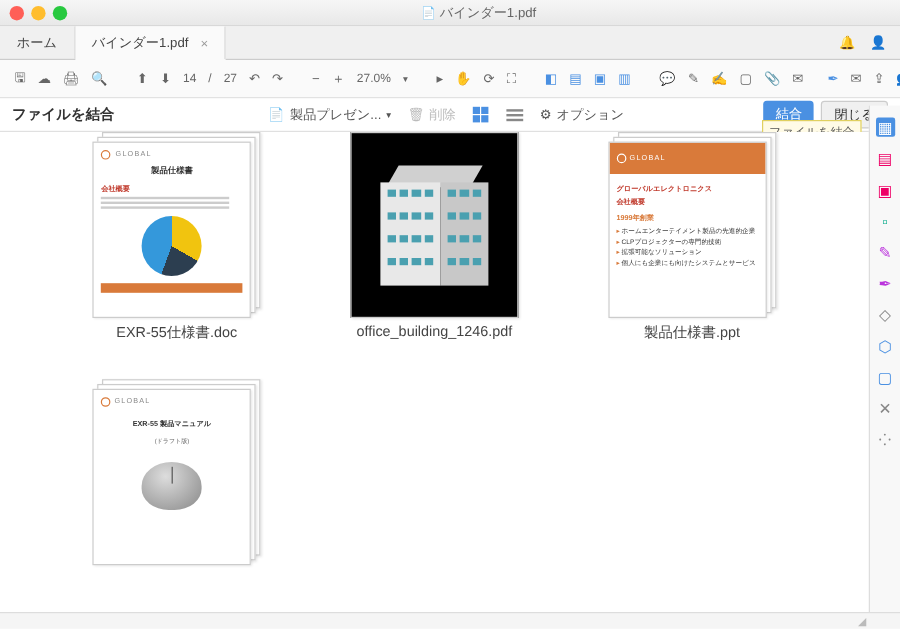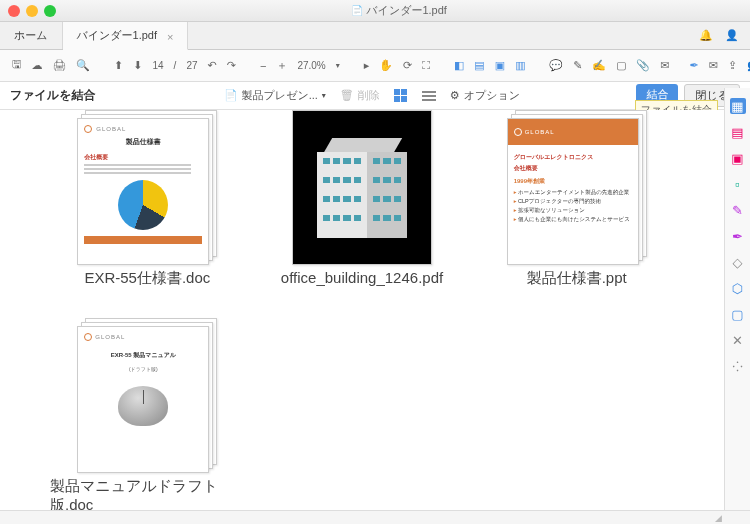--- a/index.html
+++ b/index.html
@@ -34,21 +34,21 @@
 .pill.gray{background:#f0f0f0;border:1px solid #ccc;color:#333}
 .tooltip{position:absolute;right:32px;top:100px;background:#fffbe6;border:1px solid #e0d060;padding:2px 5px;font-size:10px;color:#555}
 .content{position:absolute;top:110px;left:0;right:26px;bottom:14px;overflow:auto;background:#fff}
 .grid{display:grid;grid-template-columns:repeat(3,1fr);gap:30px 20px;padding:0 50px 20px}
 .cell{display:flex;flex-direction:column;align-items:center}
 .thumb{width:140px;height:155px;position:relative;margin-bottom:4px}
 .stack{position:absolute;border:1px solid #ccc;background:#fff;box-shadow:1px 1px 2px rgba(0,0,0,.1)}
 .stack.s1{top:0;left:8px;right:0;bottom:8px}
 .stack.s2{top:4px;left:4px;right:4px;bottom:4px}
 .stack.s3{top:8px;left:0;right:8px;bottom:0;padding:6px;overflow:hidden}
-.cap{font-size:15px;color:#444;}
+.cap{font-size:12px;color:#444;text-align:center}
 
 .doc1 .hdr{display:flex;align-items:center;gap:4px;margin-bottom:4px}
 .logo-dot{width:8px;height:8px;border:1.5px solid #d97a3a;border-radius:50%}
 .logo-txt{font-size:6px;letter-spacing:1px;color:#888}
 .doc1 .ttl{font-size:7px;font-weight:700;text-align:center;margin:4px 0}
 .doc1 .red{color:#c0392b;font-size:6px;font-weight:700;margin:6px 0 2px}
 .doc1 .lines i{display:block;height:2px;background:#ccc;margin:2px 0;width:90%}
 .pie{width:50px;height:50px;margin:6px auto;border-radius:50%;background:conic-gradient(#f1c40f 0 120deg,#2c3e50 120deg 200deg,#3498db 200deg 360deg)}
 .doc1 .bar{height:8px;background:#d97a3a;margin-top:4px}
 .doc2{background:#000!important;display:flex;align-items:center;justify-content:center}
@@ -287,21 +287,20 @@
     <div class="stack s3 doc6">
       <div class="hdr">
               <span class="logo-dot"></span>
               <span class="logo-txt">GLOBAL</span>
             </div>
       <div class="pt">EXR-55 製品マニュアル</div>
       <div class="sub">(ドラフト版)</div>
       <div class="mouse"></div>
     </div>
   </div>
-  <div class="cap">製品マニュアルドラフト版.doc</div>
 </div>
 
 </div>
 </div>
 
 <div class="rpanel">
   <span class="rp-ico rp-sel">▦</span>
   <span class="rp-ico" style="color:#e06">▤</span>
   <span class="rp-ico" style="color:#e06">▣</span>
   <span class="rp-ico" style="color:#0a8">▫</span>

